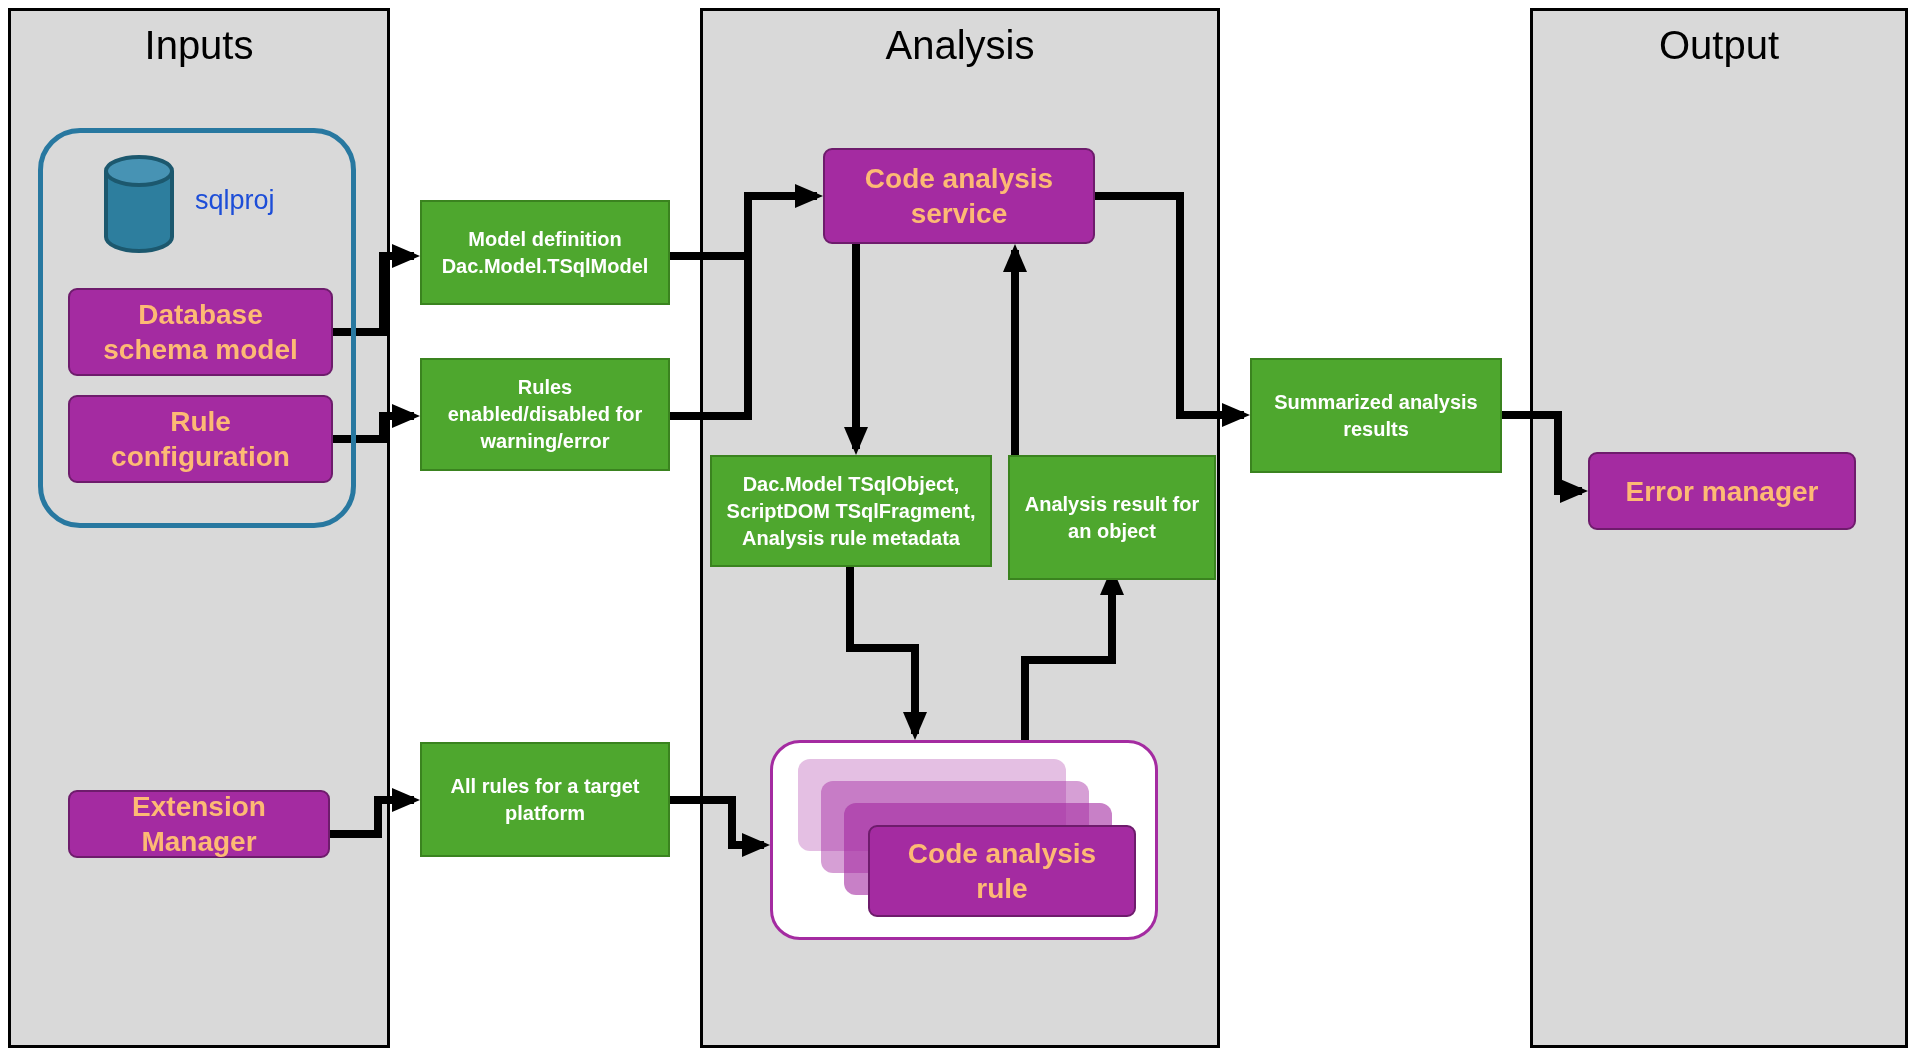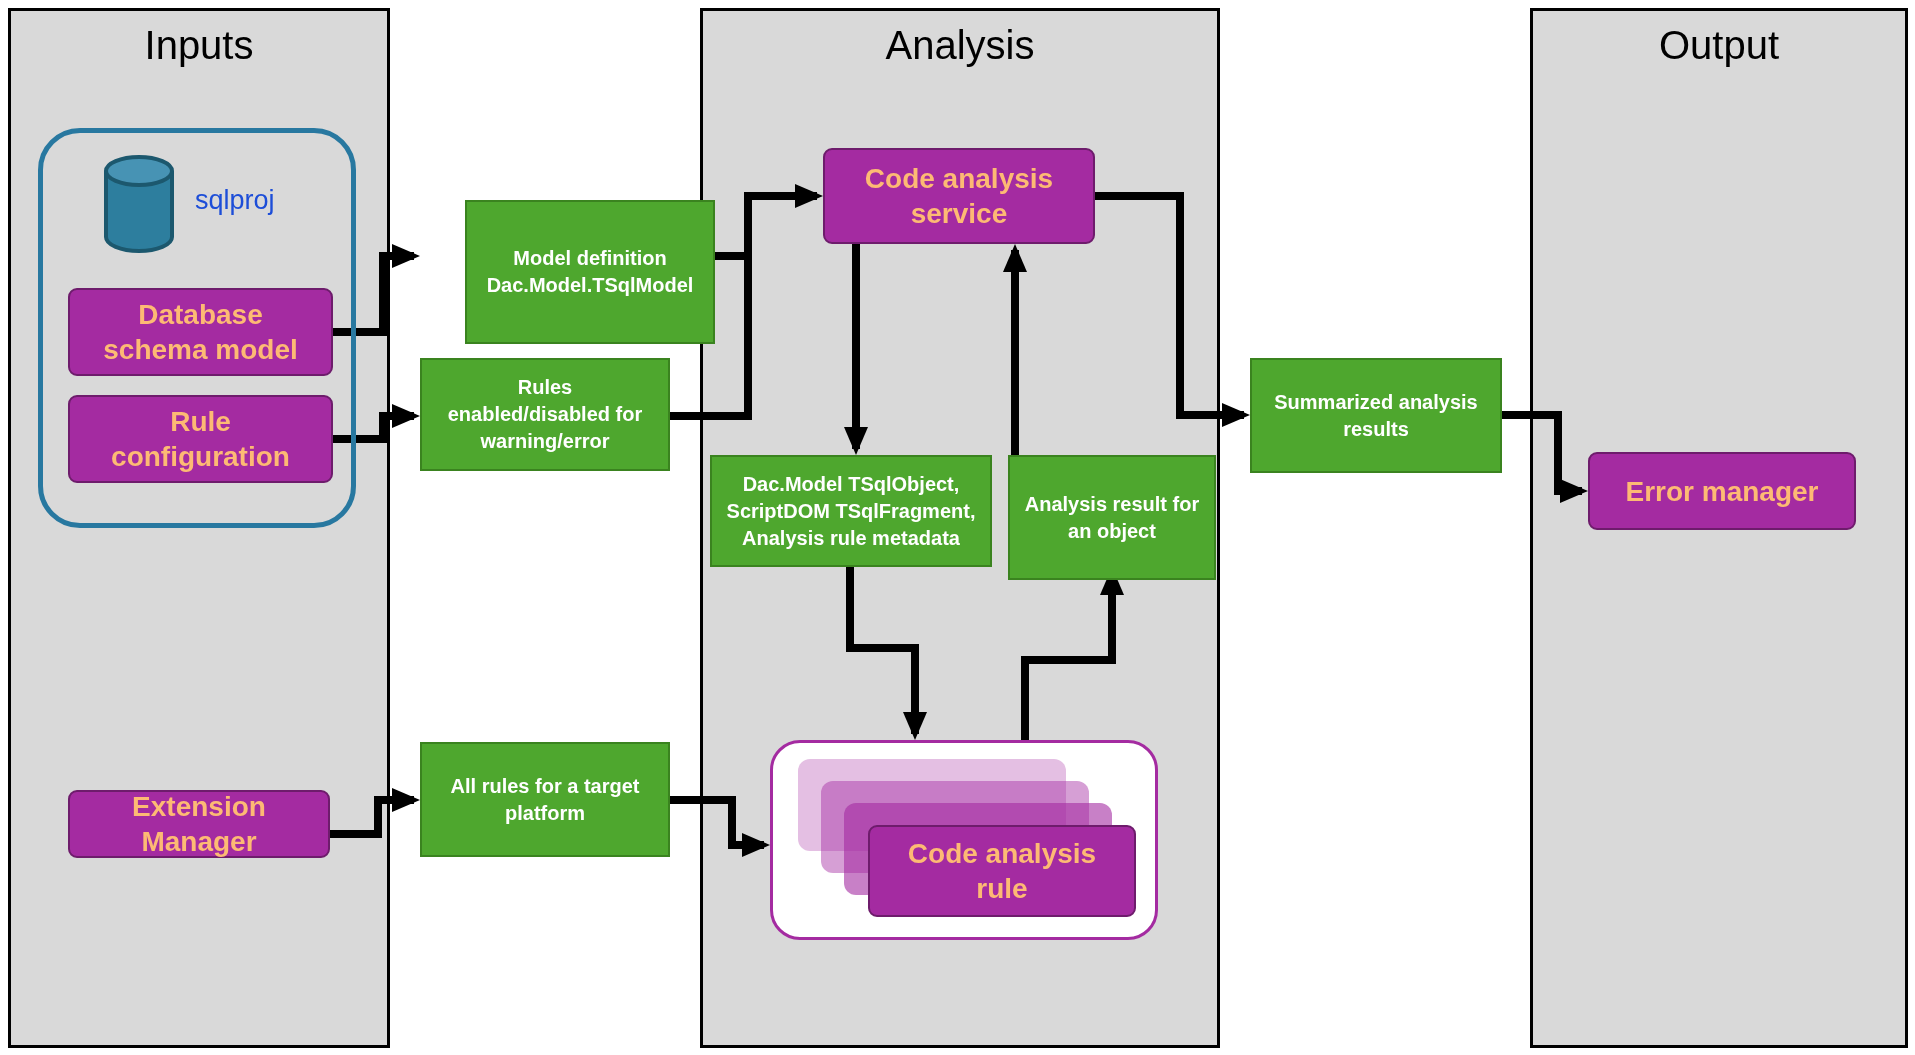--- a/index.html
+++ b/index.html
@@ -73,21 +73,21 @@
     color: #fff;
     font-size: 20px;
     font-weight: 700;
     line-height: 1.35;
   }
 
   
   .pos-dbschema     { left: 68px;   top: 288px; width: 265px; height: 88px; }
   .pos-ruleconfig   { left: 68px;   top: 395px; width: 265px; height: 88px; }
   .pos-extmgr       { left: 68px;   top: 790px; width: 262px; height: 68px; }
-  .pos-modeldef     { left: 420px;  top: 200px; width: 250px; height: 144px; margin-left: 45px; }
+  .pos-modeldef     { left: 420px;  top: 200px; width: 250px; height: 105px; }
   .pos-rulesenabled { left: 420px;  top: 358px; width: 250px; height: 113px; }
   .pos-allrules     { left: 420px;  top: 742px; width: 250px; height: 115px; }
   .pos-service      { left: 823px;  top: 148px; width: 272px; height: 96px; }
   .pos-metadata     { left: 710px;  top: 455px; width: 282px; height: 112px; }
   .pos-result       { left: 1008px; top: 455px; width: 208px; height: 125px; }
   .pos-summarized   { left: 1250px; top: 358px; width: 252px; height: 115px; }
   .pos-error        { left: 1588px; top: 452px; width: 268px; height: 78px; }
 
   
   .sql-group {

